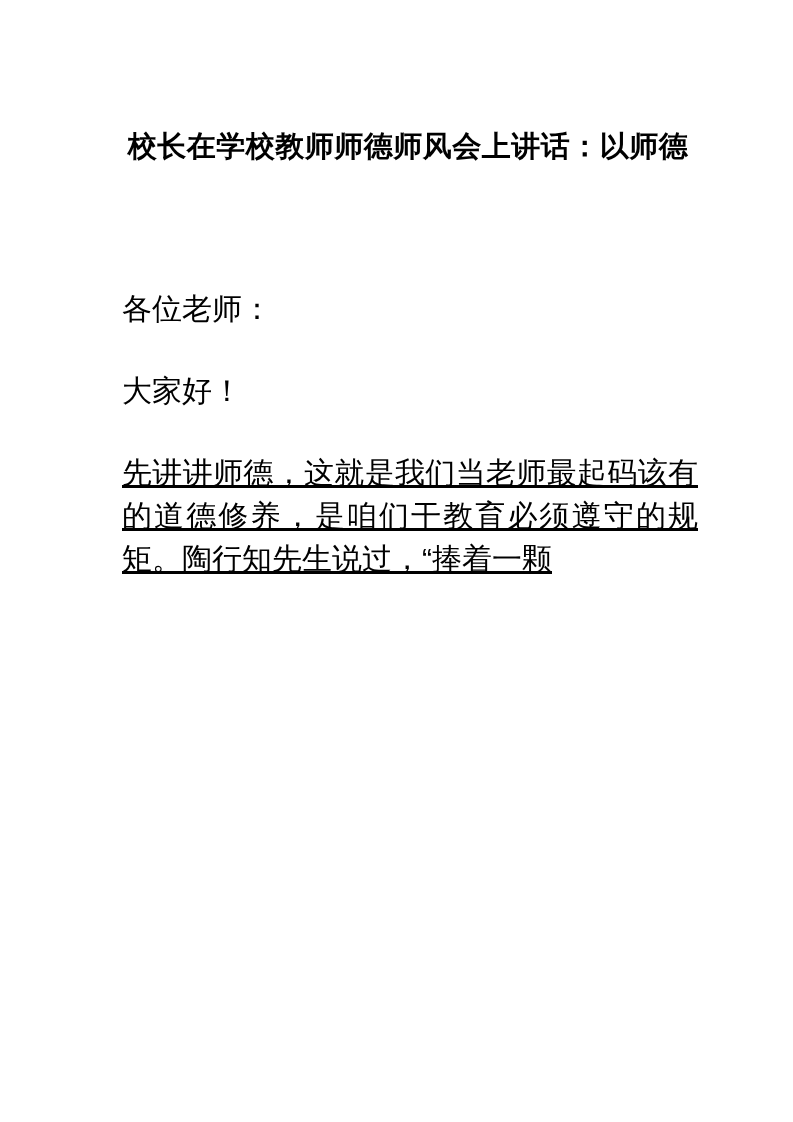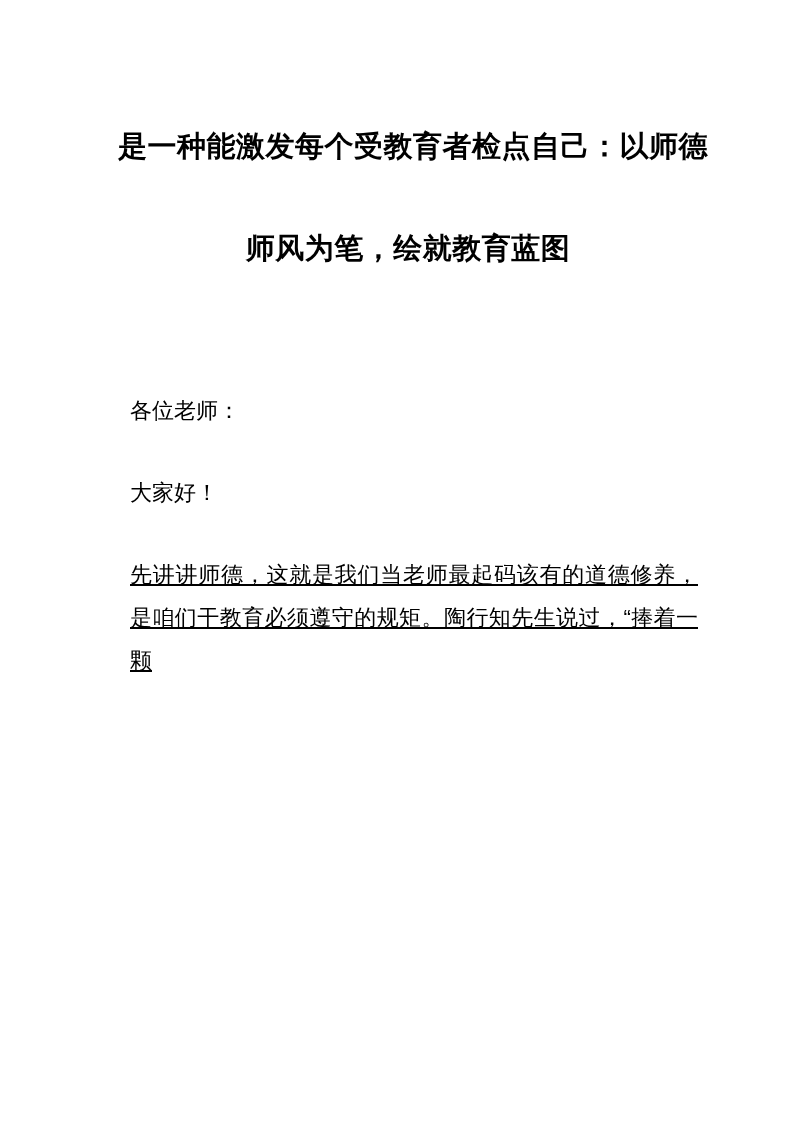--- a/index.html
+++ b/index.html
@@ -27,39 +27,38 @@
     font-weight: 700;
     line-height: 102px;
     text-align: center;
     letter-spacing: 0.5px;
   }
   .title-line {
     display: block;
     white-space: nowrap;
   }
   .para {
-    margin: 0 0 39px 12px;
-    font-size: 22px;
+    margin: 0 0 39px 4px;
+    font-size: 30px;
     font-weight: 400;
     line-height: 43px;
     text-align: justify;
     letter-spacing: 0px;
   }
   .para:last-child {
     margin-bottom: 0;
     text-decoration: underline;
   }
 </style>
 </head>
 <body>
 
 <div class="page">
   <h1 class="doc-title">
-    <span class="title-line">是一种能激发每个受教育者检点自己：以师德</span>
-    <span class="title-line">师风为笔，绘就教育蓝图</span>
+    <span class="title-line">校长在学校教师师德师风会上讲话：以师德</span>
   </h1>
 
   <p class="para">各位老师：</p>
 
   <p class="para">大家好！</p>
 
 
   <p class="para">先讲讲师德，这就是我们当老师最起码该有的道德修养，是咱们干教育必须遵守的规矩。陶行知先生说过，“捧着一颗</p>
 </div>
 

